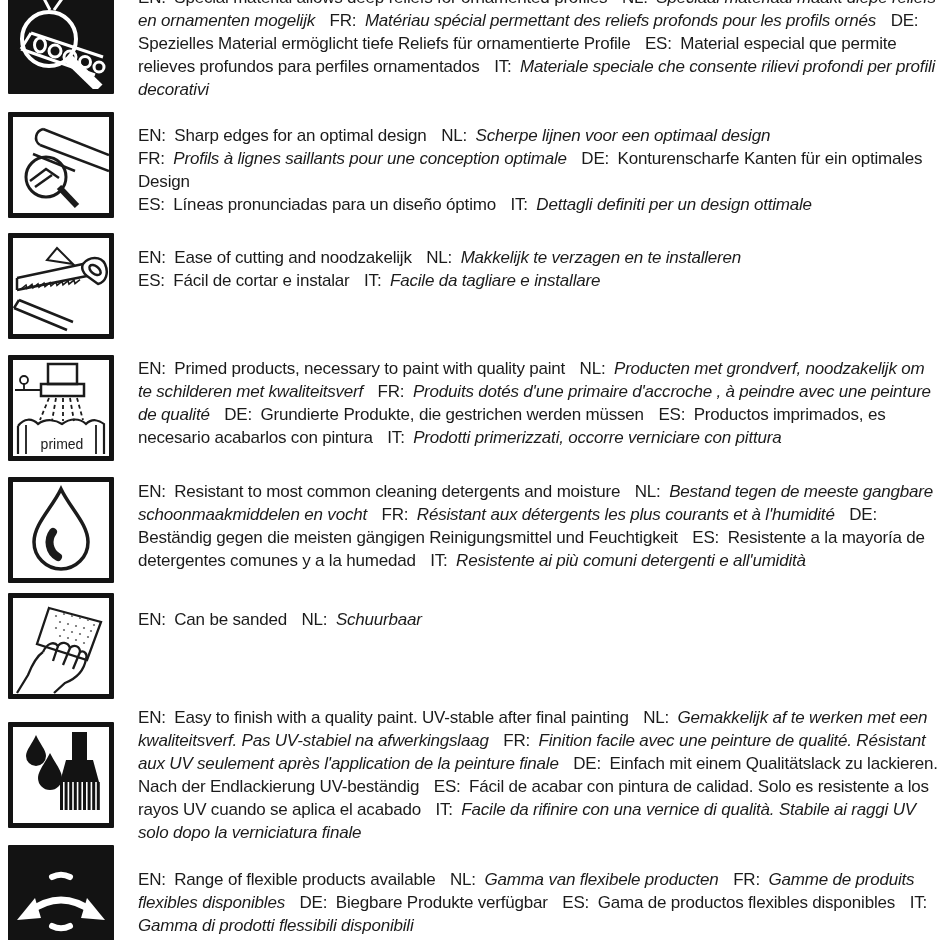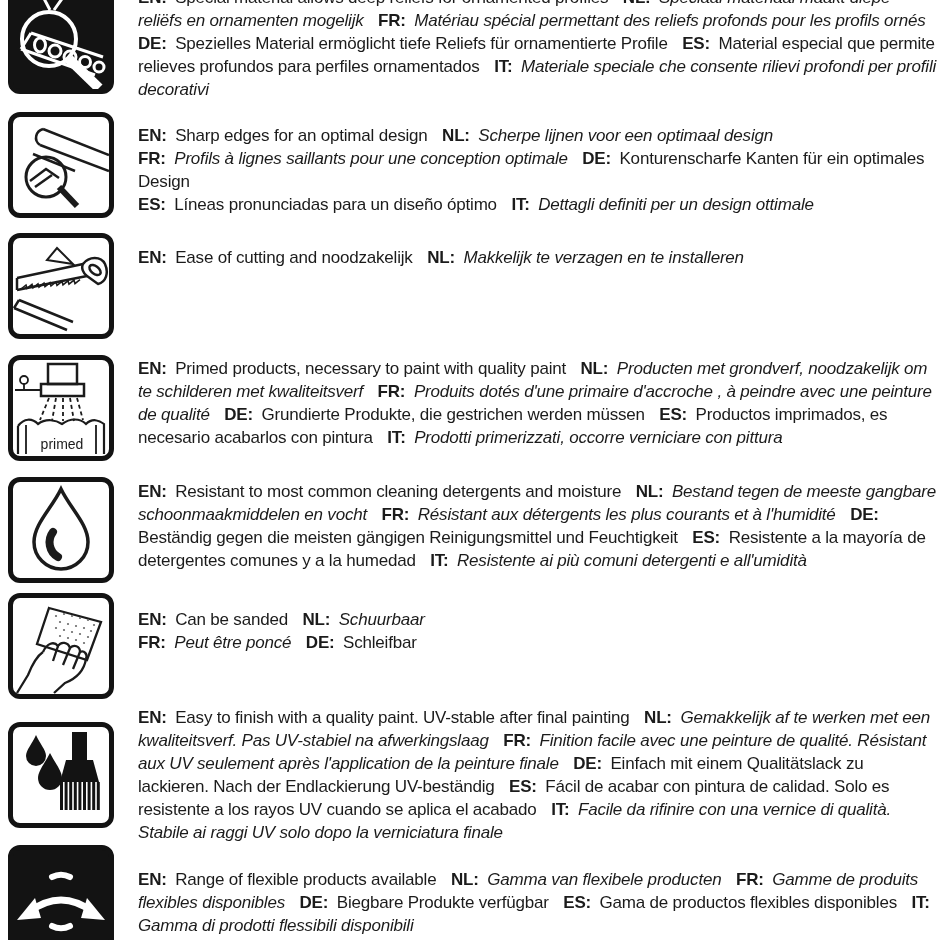--- a/index.html
+++ b/index.html
@@ -1,26 +1,26 @@
 <!DOCTYPE html>
 <html><head>
 <meta charset="utf-8">
 <style>
   html,body{margin:0;padding:0;background:#fff;}
   .page{position:relative;width:940px;height:940px;overflow:hidden;background:#ffffff;
         font-family:"Liberation Sans",sans-serif;color:#1b1b1b;}
   .row{position:absolute;left:0;width:940px;}
   .icon-box{position:absolute;left:8px;top:0;width:106px;height:106px;box-sizing:border-box;
-            border:5px solid #131313;border-radius:12px;background:#ffffff;text-align:right;}
+            border:5px solid #131313;border-radius:1px;background:#ffffff;text-align:right;}
   .icon-box.solid{background:#131313;}
   .icon-box svg{display:block;width:100%;height:100%;}
   .text{position:absolute;left:138px;width:800px;font-size:17px;line-height:23px;
         letter-spacing:-0.2px;color:#1b1b1b;}
   .seg{margin-right:10px;}
-  .lab{font-weight:bold;margin-right:4px;font-style:normal;}
+  .lab{font-weight:normal;margin-right:4px;font-style:normal;}
   .i{font-style:italic;}
   .line{white-space:normal;}
 </style>
 </head>
 <body>
 
 <div class="page">
 
   <div class="row" style="top:-12px">
     <div class="icon-box solid">
@@ -132,20 +132,30 @@
     </div>
     <div class="text" style="top:13px">
       <div class="line">
         <span class="seg">
           <b class="lab">EN:</b>
           <span class="val">Ease of cutting and noodzakelijk</span>
         </span>
         <span class="seg">
           <b class="lab">NL:</b>
           <span class="val i">Makkelijk te verzagen en te installeren</span>
+        </span>
+      </div>
+      <div class="line">
+        <span class="seg">
+          <b class="lab">ES:</b>
+          <span class="val">Fácil de cortar e instalar</span>
+        </span>
+        <span class="seg">
+          <b class="lab">IT:</b>
+          <span class="val i">Facile da tagliare e installare</span>
         </span>
       </div>
     </div>
   </div>
 
   <div class="row" style="top:355px">
     <div class="icon-box">
       <svg viewBox="0 0 96 96">
         <g stroke="#1b1b1b" fill="none" stroke-width="2.5">
           <rect x="35" y="4" width="29" height="20"></rect>
@@ -265,30 +275,20 @@
       <div class="line">
         <span class="seg">
           <b class="lab">EN:</b>
           <span class="val">Can be sanded</span>
         </span>
         <span class="seg">
           <b class="lab">NL:</b>
           <span class="val i">Schuurbaar</span>
         </span>
       </div>
-      <div class="line">
-        <span class="seg">
-          <b class="lab">FR:</b>
-          <span class="val i">Peut être poncé</span>
-        </span>
-        <span class="seg">
-          <b class="lab">DE:</b>
-          <span class="val">Schleifbar</span>
-        </span>
-      </div>
     </div>
   </div>
 
   <div class="row" style="top:722px">
     <div class="icon-box">
       <svg viewBox="0 0 96 96">
         <g fill="#131313" stroke="none">
           <path d="M23,8 C19,17 13,23 13,29 a10,10 0 0 0 20,0 C33,23 27,17 23,8 Z"></path>
           <path d="M37,26 C32,36 25,44 25,51 a12,12 0 0 0 24,0 C49,44 42,36 37,26 Z"></path>
           <rect x="59" y="5" width="15" height="28"></rect>

